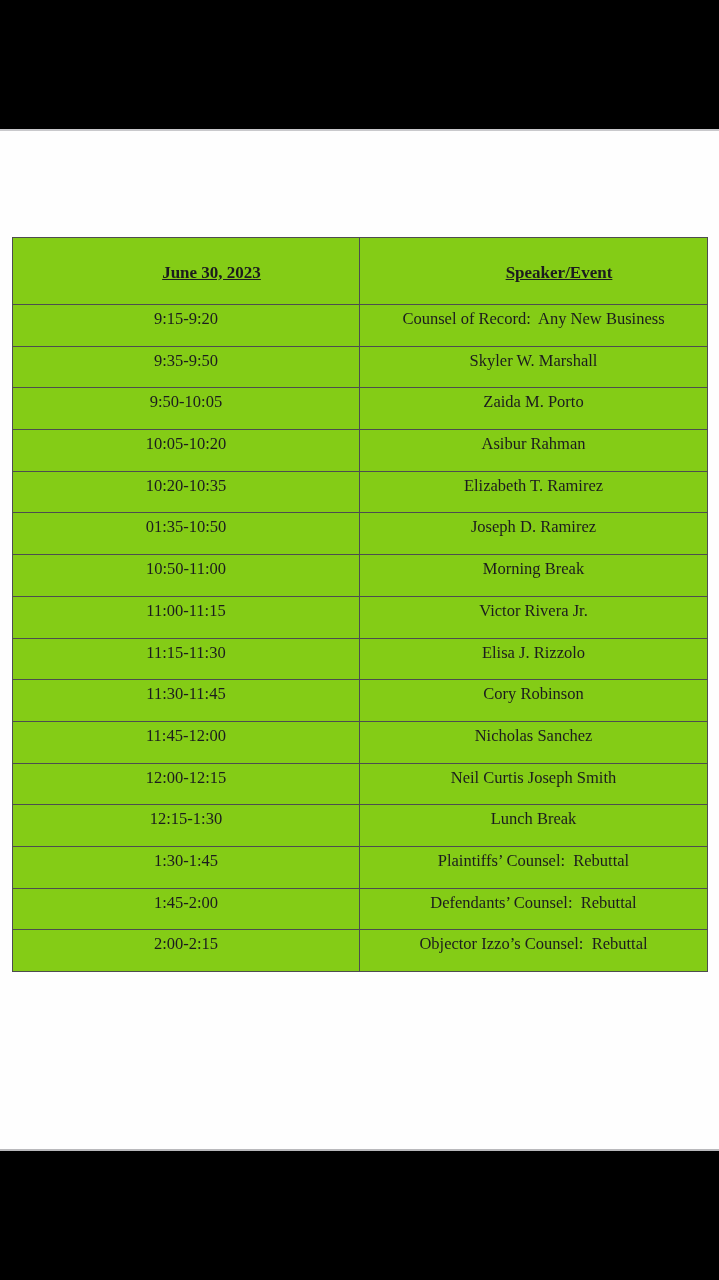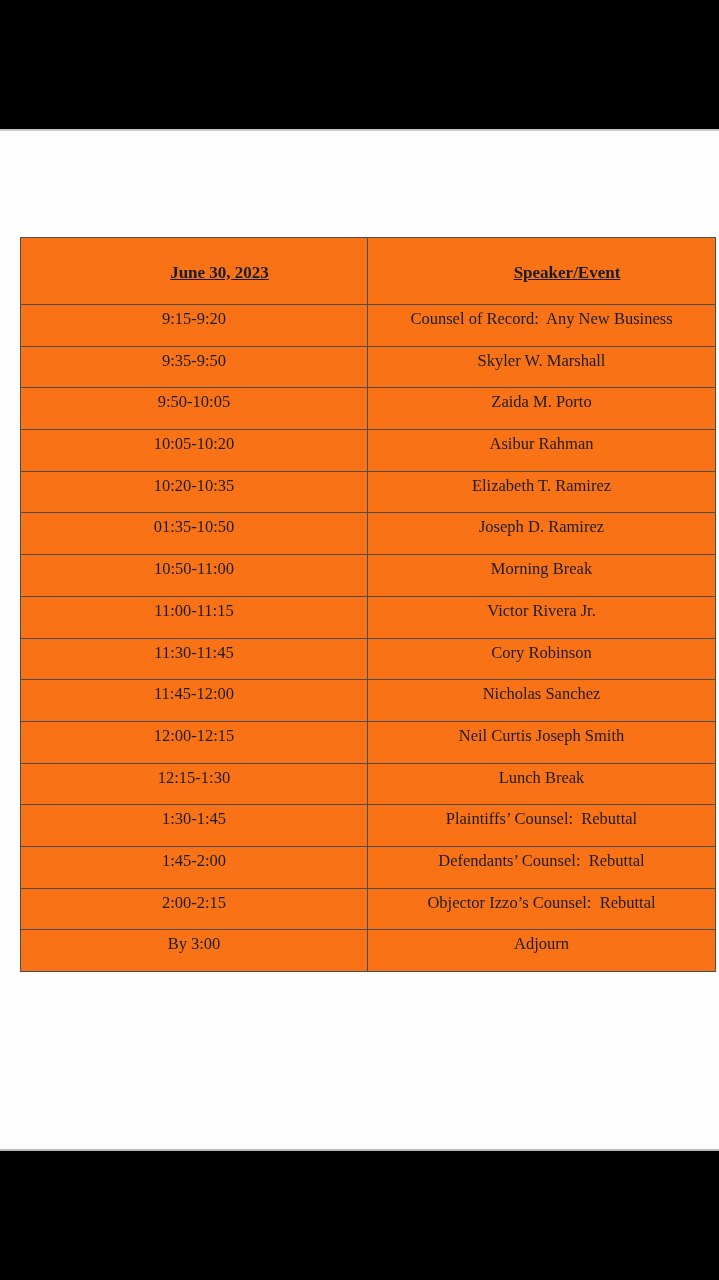--- a/index.html
+++ b/index.html
@@ -25,22 +25,22 @@
     width: 719px;
     height: 1018px;
     background: #fefefe;
     box-sizing: border-box;
     padding-top: 106px;
   }
   table.schedule {
     border-collapse: collapse;
     table-layout: fixed;
     width: 695px;
-    margin-left: 20px;
-    background: #f97316;
+    margin-left: 12px;
+    background: #84cc16;
   }
   table.schedule th,
   table.schedule td {
     border: 1.6px solid #4d4d4f;
     vertical-align: top;
     text-align: center;
     color: #1c1c1e;
     white-space: pre-wrap;
     overflow: hidden;
   }
@@ -111,20 +111,24 @@
           </tr>
           <tr class="italic">
             <td>10:50-11:00</td>
             <td>Morning Break</td>
           </tr>
           <tr>
             <td>11:00-11:15</td>
             <td>Victor Rivera Jr.</td>
           </tr>
           <tr>
+            <td>11:15-11:30</td>
+            <td>Elisa J. Rizzolo</td>
+          </tr>
+          <tr>
             <td>11:30-11:45</td>
             <td>Cory Robinson</td>
           </tr>
           <tr>
             <td>11:45-12:00</td>
             <td>Nicholas Sanchez</td>
           </tr>
           <tr>
             <td>12:00-12:15</td>
             <td>Neil Curtis Joseph Smith</td>
@@ -138,23 +142,19 @@
             <td>Plaintiffs’ Counsel:  Rebuttal</td>
           </tr>
           <tr>
             <td>1:45-2:00</td>
             <td>Defendants’ Counsel:  Rebuttal</td>
           </tr>
           <tr>
             <td>2:00-2:15</td>
             <td>Objector Izzo’s Counsel:  Rebuttal</td>
           </tr>
-          <tr class="italic">
-            <td>By 3:00</td>
-            <td>Adjourn</td>
-          </tr>
         </tbody>
     </table>
   </div>
 
   <div class="letterbox bottom"></div>
 
 </div>
 
 </body></html>

